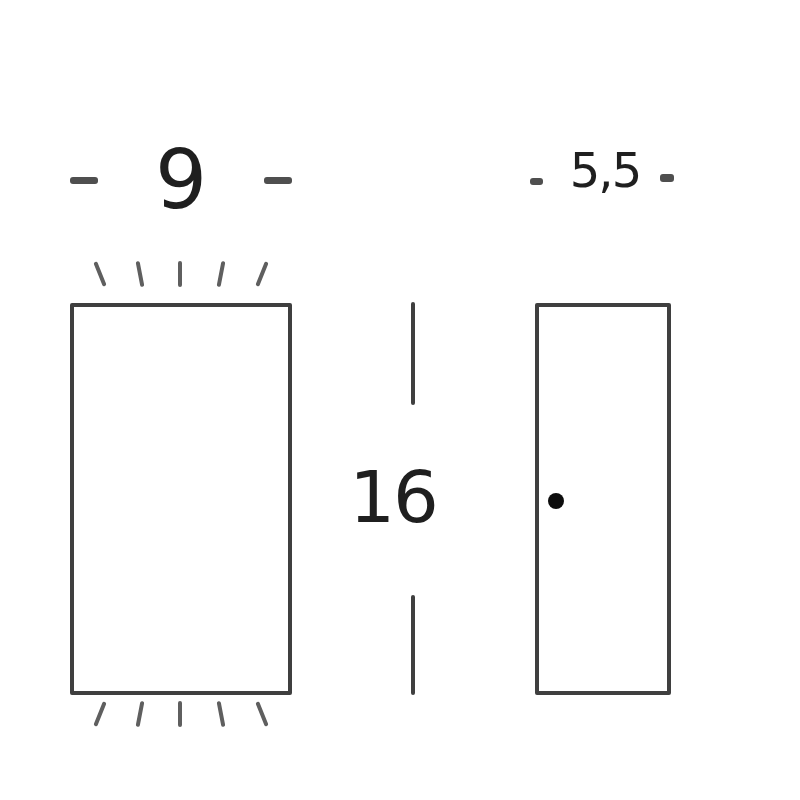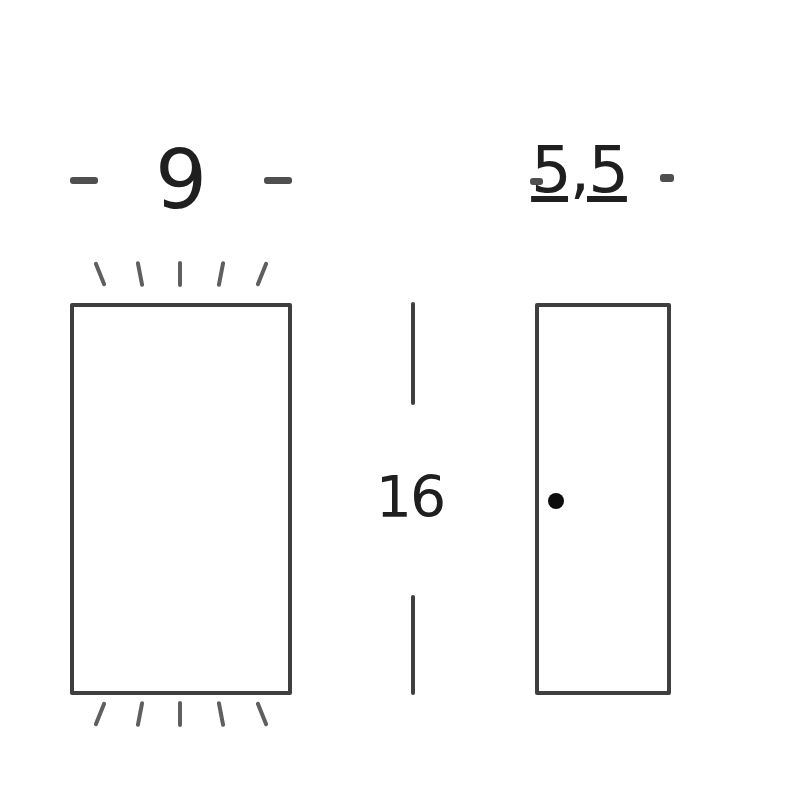--- a/index.html
+++ b/index.html
@@ -71,22 +71,22 @@
   .dim-label {
     position: absolute;
     display: flex;
     align-items: center;
     justify-content: center;
     line-height: 1;
     color: var(--text);
     letter-spacing: -2px;
   }
   .label-width  { left: 130px; top: 138px; width: 100px; height: 84px; font-size: 82px; }
-  .label-depth  { left: 509px; top: 132px; width: 140px; height: 76px; font-size: 64px; text-decoration: underline; }
-  .label-height { left: 355px; top: 458px; width: 110px; height: 78px; font-size: 57px; }
+  .label-depth  { left: 535px; top: 132px; width: 140px; height: 76px; font-size: 48px; }
+  .label-height { left: 338px; top: 458px; width: 110px; height: 78px; font-size: 72px; }
 
   
   .dash {
     position: absolute;
     height: 7px;
     background: var(--dash);
     border-radius: 3px;
   }
   .dash-w-left  { left: 70px;  top: 177px; width: 28px; }
   .dash-w-right { left: 264px; top: 177px; width: 28px; }

